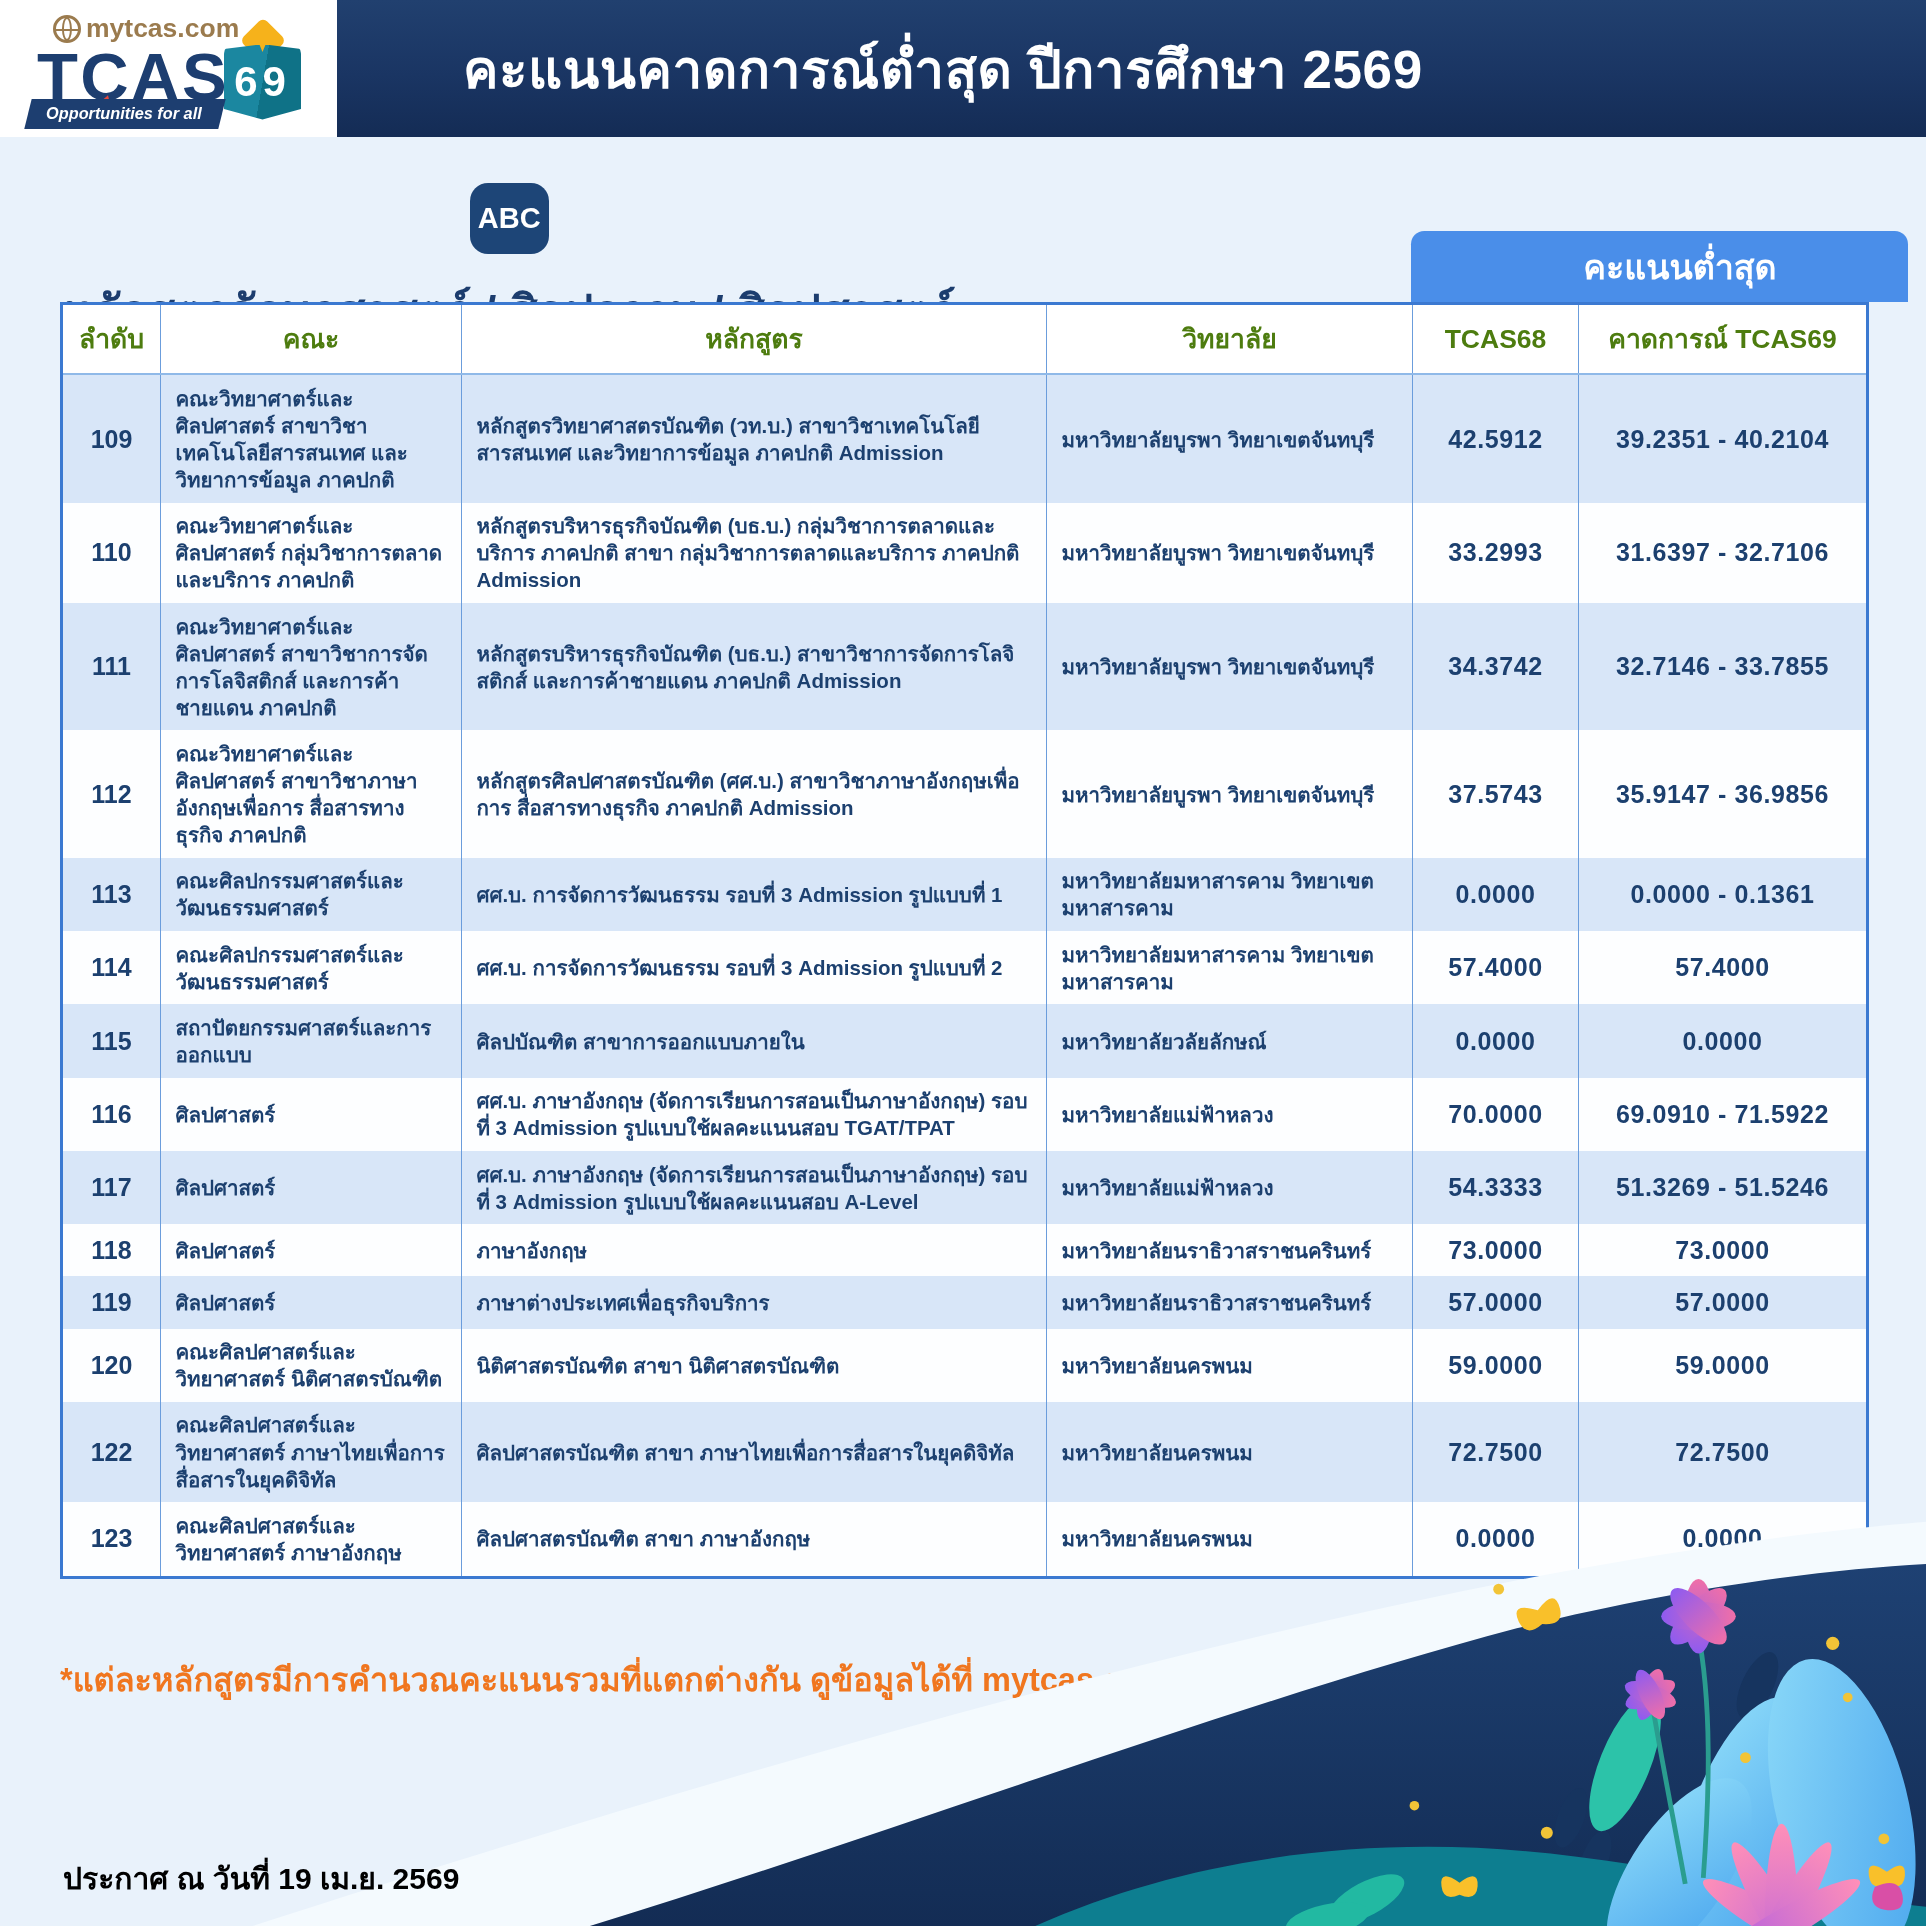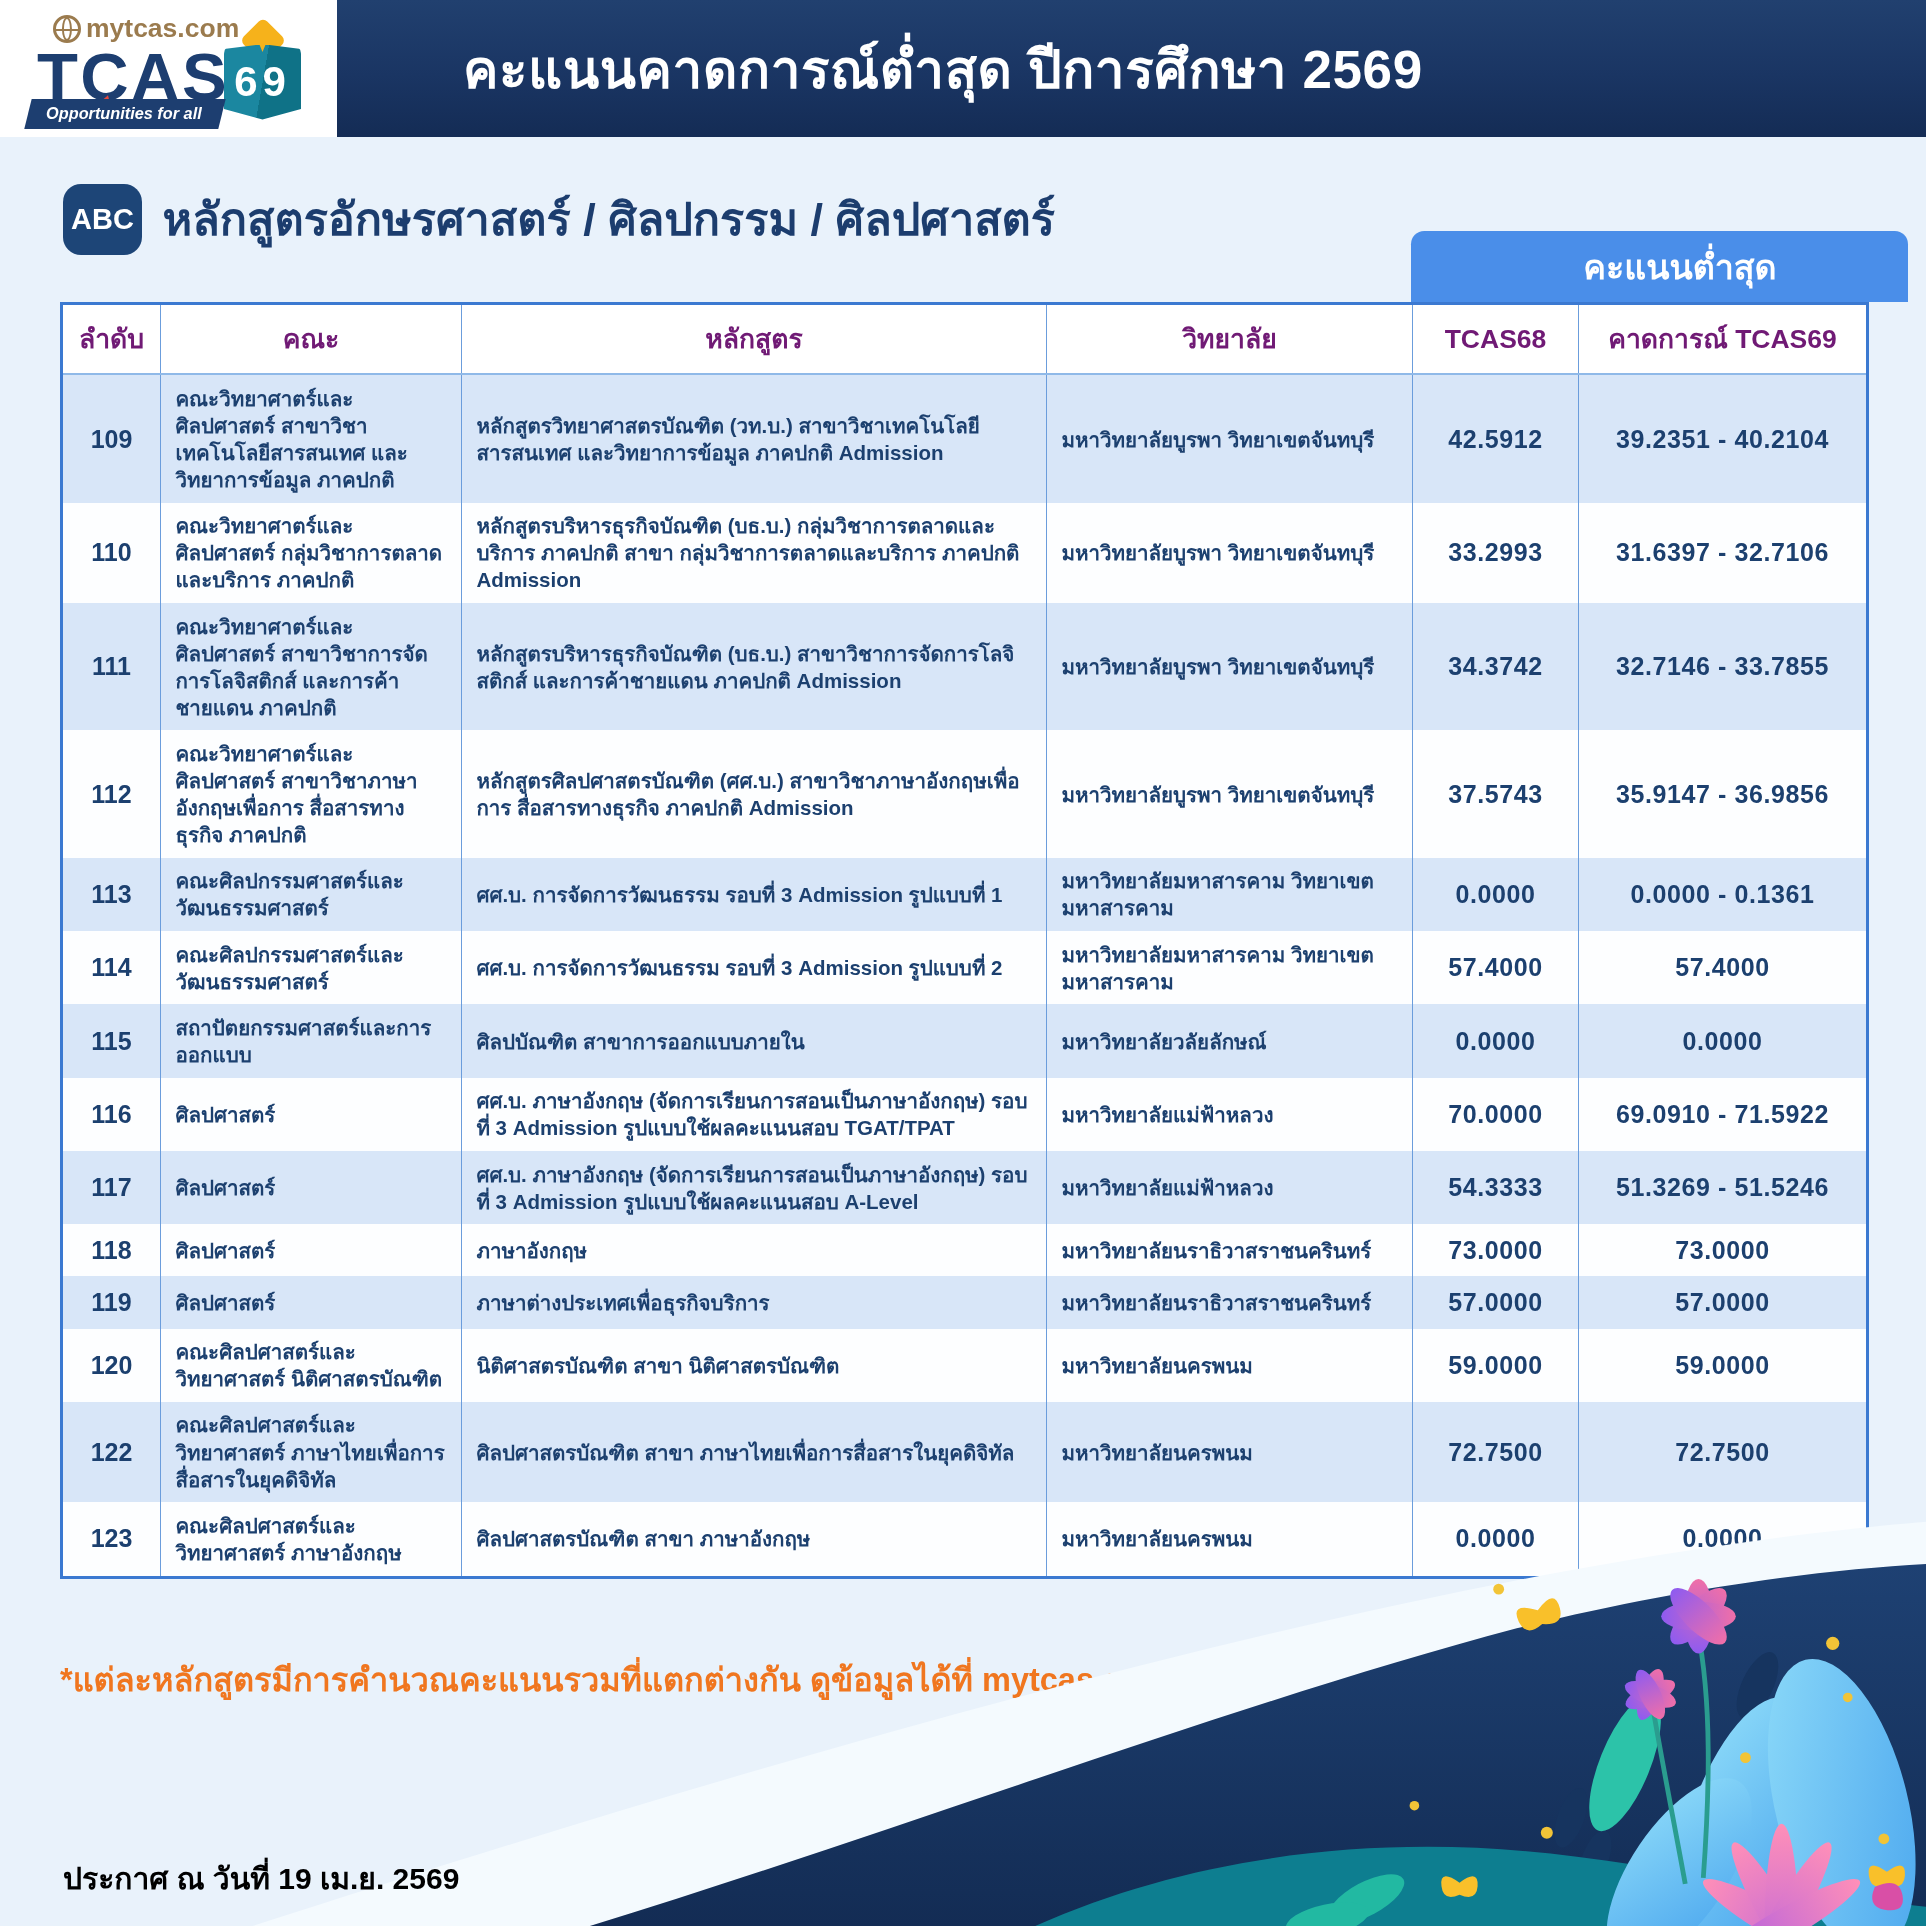--- a/index.html
+++ b/index.html
@@ -31,37 +31,37 @@
           transform:translateX(-50%) rotate(45deg);border-radius:6px;}
   .badge69 .book{position:absolute;left:0;top:20.5px;width:77px;height:75px;background:linear-gradient(100deg,#1b87a0 50%,#0f7287 50%);
           border-radius:8.4px;clip-path:polygon(0 6%,46% 0,50% 10%,54% 0,100% 6%,100% 86%,50% 100%,0 86%);
           display:flex;align-items:center;justify-content:center;color:#fff;font-size:42px;font-weight:800;letter-spacing:4.8px;}
   .tagline{position:absolute;left:28px;bottom:8.4px;background:#1d3e70;color:#ffffff;
           font-size:16.3px;font-style:italic;font-weight:600;padding:4.8px 20.5px 6px 18px;
           transform:skewX(-14deg);}
   .tagline>span{display:inline-block;transform:skewX(14deg);}
 
   
-  .section{position:absolute;left:63px;top:183px;display:flex;align-items:center;gap:20.5px;}
+  .section{position:absolute;left:63px;top:183px;display:flex;align-items:center;gap:20.5px;flex-direction:column;}
   .abc-badge{width:79px;height:71px;background:#1d4577;border-radius:18px;
           display:flex;align-items:center;justify-content:center;color:#fff;font-size:29px;font-weight:800;}
   .section-title{color:#1c3d6e;font-size:45px;font-weight:800;}
 
   
   .score-banner{position:absolute;left:1411px;top:231px;width:456px;height:71px;background:#4a8ee9;
           border-radius:13.2px 13.2px 0 0;display:flex;align-items:center;justify-content:center;
           color:#ffffff;font-size:34px;font-weight:800;padding-left:41px;}
 
   
   .tbl-wrap{position:absolute;left:60px;top:302px;width:1807px;}
   table{border-collapse:collapse;table-layout:fixed;width:1806px;background:#ffffff;
         border:3.6px solid #3b79d1;}
   col.c-no{width:99px;} col.c-fac{width:301px;} col.c-prog{width:585px;}
   col.c-camp{width:366px;} col.c-t68{width:166px;} col.c-t69{width:289px;}
-  th{background:#ffffff;color:#701a75;font-size:26.5px;font-weight:700;padding:13.2px 10.8px;
+  th{background:#ffffff;color:#4d7c0f;font-size:26.5px;font-weight:700;padding:13.2px 10.8px;
      border-bottom:2.4px solid #8fb9e8;}
   td{color:#1c406f;font-size:20.5px;font-weight:600;line-height:1.32;padding:9.6px 14.4px;vertical-align:middle;}
   th+th, td+td{border-left:1.8px solid #6b9ddc;}
   tbody tr:nth-child(odd) td{background:#d8e6f8;}
   tbody tr:nth-child(even) td{background:#fdfeff;}
   td.c{text-align:center;font-size:25px;font-weight:700;white-space:nowrap;}
   td.num{letter-spacing:0.6px;}
 
   
   .note{position:absolute;left:60px;top:1654px;color:#f0761f;font-size:32.5px;font-weight:800;}

